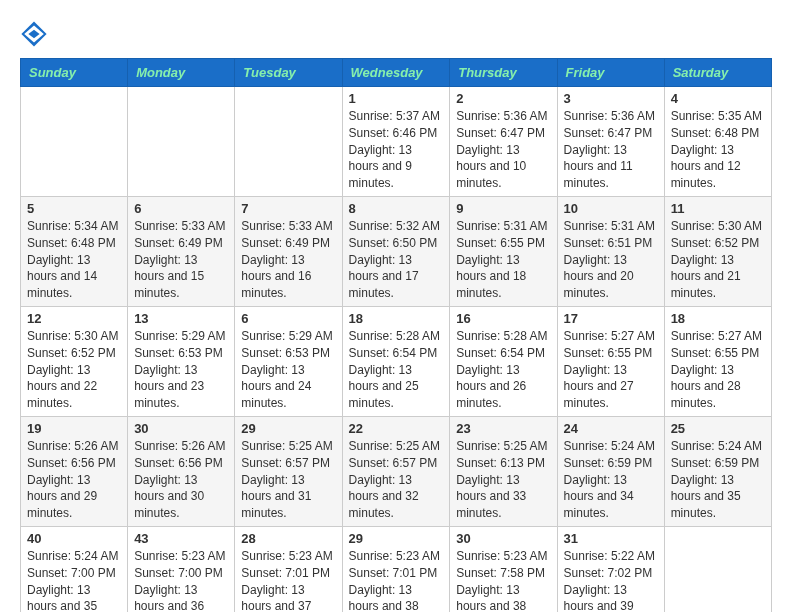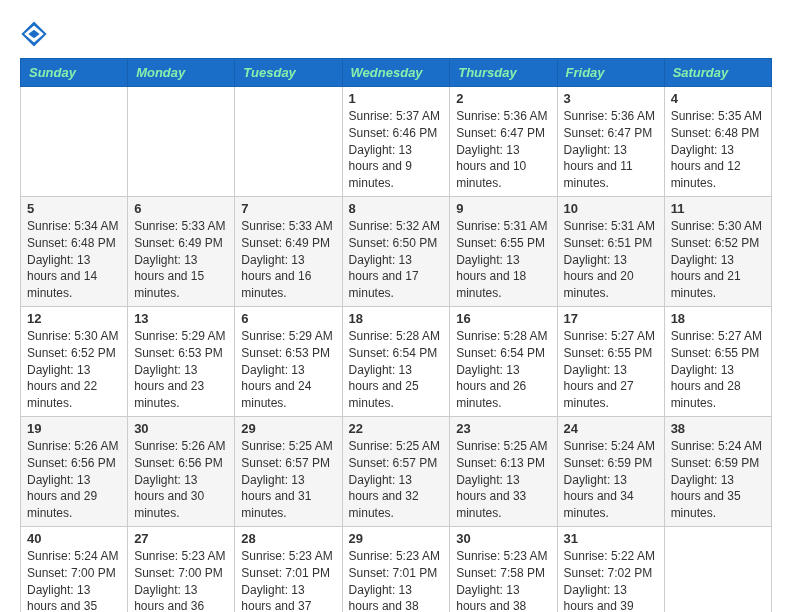--- a/index.html
+++ b/index.html
@@ -302,37 +302,37 @@
 and 33 minutes.</div>
         </td>
         <td>
           <span class="day-number">24</span>
           <div class="day-detail">Sunrise: 5:24 AM
 Sunset: 6:59 PM
 Daylight: 13 hours
 and 34 minutes.</div>
         </td>
         <td>
-          <span class="day-number">38</span>
+          <span class="day-number">25</span>
           <div class="day-detail">Sunrise: 5:24 AM
 Sunset: 6:59 PM
 Daylight: 13 hours
 and 35 minutes.</div>
         </td>
       </tr>
       <tr>
         <td>
           <span class="day-number">40</span>
           <div class="day-detail">Sunrise: 5:24 AM
 Sunset: 7:00 PM
 Daylight: 13 hours
 and 35 minutes.</div>
         </td>
         <td>
-          <span class="day-number">27</span>
+          <span class="day-number">43</span>
           <div class="day-detail">Sunrise: 5:23 AM
 Sunset: 7:00 PM
 Daylight: 13 hours
 and 36 minutes.</div>
         </td>
         <td>
           <span class="day-number">28</span>
           <div class="day-detail">Sunrise: 5:23 AM
 Sunset: 7:01 PM
 Daylight: 13 hours

